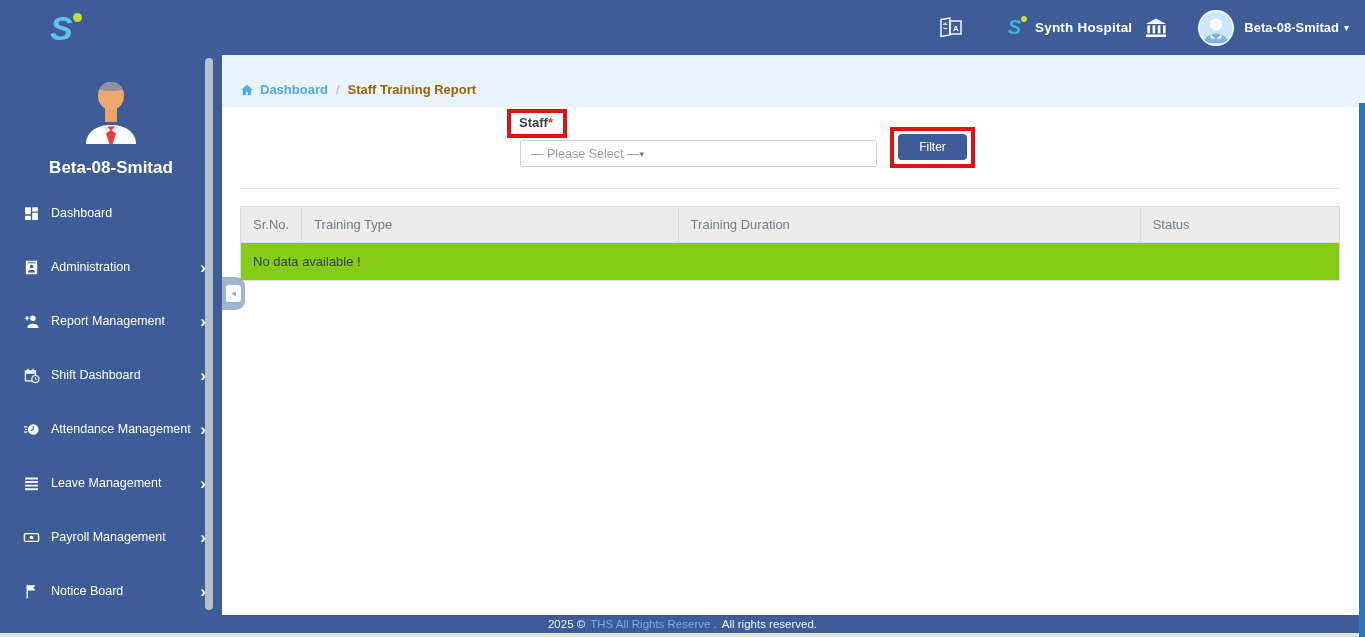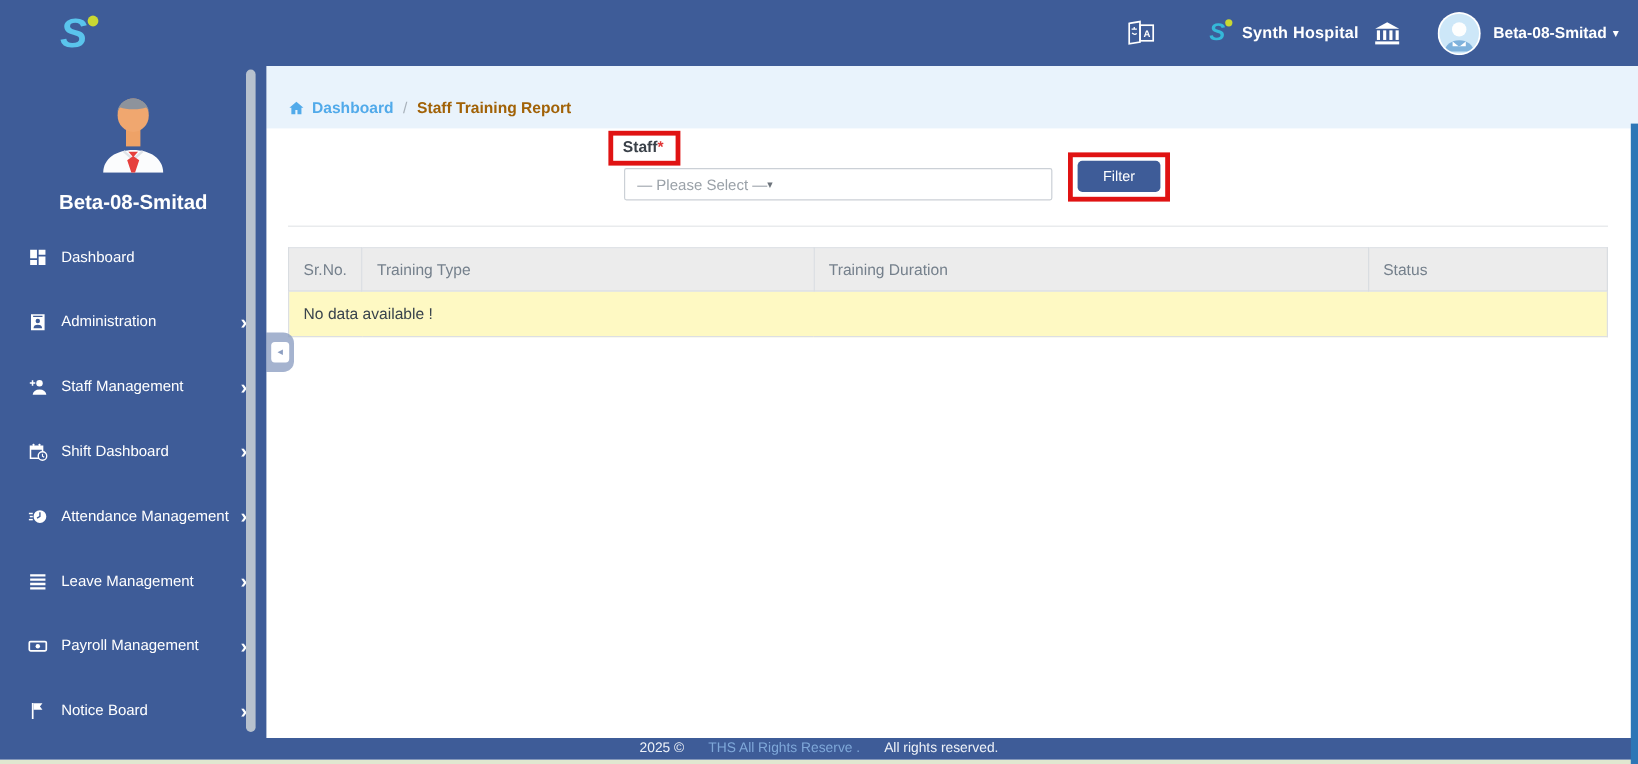--- a/index.html
+++ b/index.html
@@ -52,32 +52,32 @@
                   display:flex; align-items:center; padding:0 10px; cursor:pointer; }
   .select-text { font-size:12.5px; color:#9aa1a8; }
   .select-caret { font-size:9px; color:#6d747c; }
   .filter-highlight { position:absolute; left:668px; top:20px; width:85px; height:41px; border:4px solid #e01313; }
   .filter-button { position:absolute; left:676px; top:27px; width:69px; height:26px; background:#3e5c98; color:#ffffff; border:none; border-radius:4px;
                    font-size:12px; font-family:"Liberation Sans", sans-serif; cursor:pointer; }
   .divider { position:absolute; left:18px; top:81px; width:1100px; height:1px; background:#e4e6e9; }
 
   .training-table { position:absolute; left:18px; top:99px; width:1100px; border-collapse:collapse; font-size:13px; }
   .training-table th { background:#ececec; border:1px solid #d9dde1; color:#75808c; font-weight:400; text-align:left; padding:10px 12px; }
-  .training-table td { border:1px solid #dcdfe3; color:#39434c; padding:11px 12px; background:#fef9c3; }
+  .training-table td { border:1px solid #dcdfe3; color:#39434c; padding:11px 12px; background:#84cc16; }
 
   .collapse-tab { position:absolute; left:0px; top:170px; width:23px; height:33px; background:rgba(140,158,193,0.78);
                   border-radius:0 9px 9px 0; display:flex; align-items:center; justify-content:center; cursor:pointer; }
   .collapse-inner { width:15px; height:17px; background:#ffffff; border-radius:3px; display:flex; align-items:center; justify-content:center;
                     color:#8c9ec1; font-size:9px; line-height:1; }
 
   
   .right-scrollbar { position:absolute; left:1359px; top:103px; width:6px; height:534px; background:#2e76b6; z-index:10; }
   .footer { position:absolute; left:0; top:615px; width:1365px; height:18px; background:#3e5c98; display:flex; align-items:center; justify-content:center;
             font-size:11.5px; color:#eef2f8; z-index:5; }
-  .footer-link { color:#7fa8d9; margin:0 20px; cursor:pointer; }
+  .footer-link { color:#7fa8d9; margin:0 5px; cursor:pointer; }
   .bottom-strip { position:absolute; left:0; top:633px; width:1365px; height:4px; background:#e0e7d0; }
 </style>
 </head>
 <body>
 
 <div class="navbar">
   <div class="brand"><span>S</span></div>
   <div class="nav-right">
     <span class="nav-icon-btn lang-btn">
       <svg viewBox="0 0 26 26" width="26" height="26" fill="none" stroke="#ffffff" stroke-width="1.4">
@@ -158,21 +158,21 @@
       <span class="mi-chevron">›</span>
     </div>
     <div class="menu-item">
       <span class="mi-icon">
         <svg viewBox="0 0 24 24" fill="#fff">
             <circle cx="14" cy="7.5" r="3.8"></circle>
             <path d="M6 21a8 6 0 0 1 16 0z"></path>
             <path d="M2.6 6.4h2.3V4.1h1.8v2.3H9v1.8H6.7v2.3H4.9V8.2H2.6z"></path>
           </svg>
       </span>
-      <span class="mi-label">Staff Management</span>
+      <span class="mi-label">Report Management</span>
       <span class="mi-chevron">›</span>
     </div>
     <div class="menu-item">
       <span class="mi-icon">
         <svg viewBox="0 0 24 24" fill="#fff">
           <path fill-rule="evenodd" d="M2.5 4.5h16v16h-16zM4.3 9.5h12.4v9.2H4.3z"></path>
           <rect x="6" y="2.6" width="2" height="3.6" rx=".6"></rect>
             <rect x="13" y="2.6" width="2" height="3.6" rx=".6"></rect>
           <circle cx="17.5" cy="17" r="5" fill="#3e5c98" stroke="#fff" stroke-width="1.6"></circle>
           <path d="M17.5 14.4v2.8l2 1.2" stroke="#fff" stroke-width="1.4" fill="none"></path>

